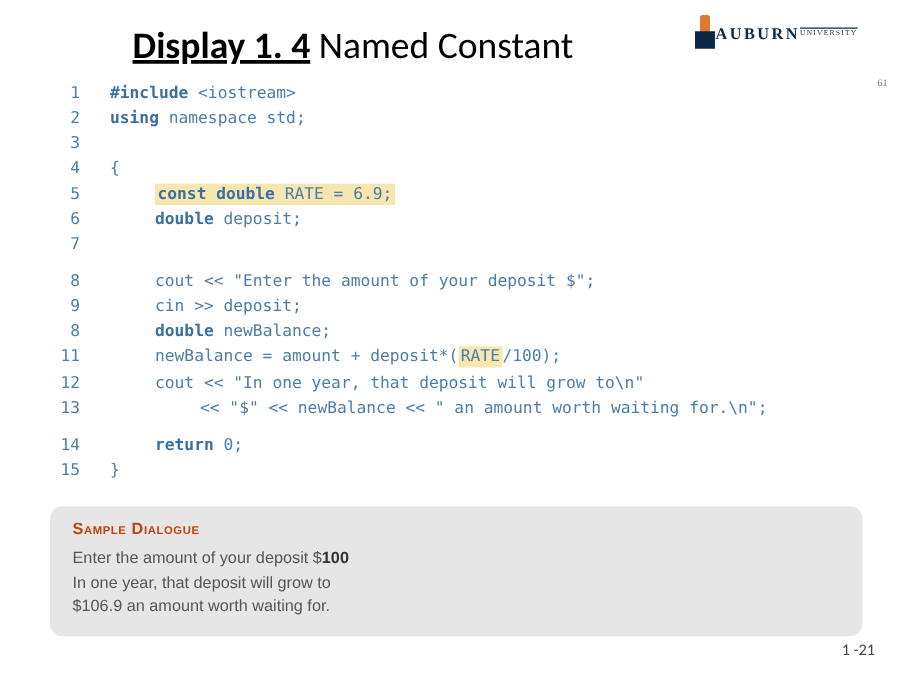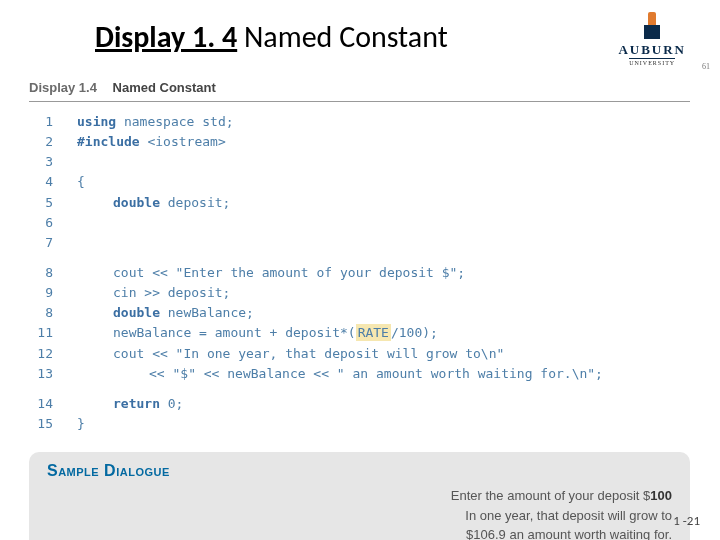--- a/index.html
+++ b/index.html
@@ -7,40 +7,39 @@
     width: 720px;
     height: 540px;
     background: #ffffff;
     font-family: Georgia, 'Times New Roman', serif;
     position: relative;
     overflow: hidden;
   }
   .slide {
     width: 100%;
     height: 100%;
-    padding: 18px 30px 10px 29px;
+    padding: 18px 30px 10px 40px;
     position: relative;
   }
   .title-row {
     display: flex;
     align-items: flex-start;
     justify-content: space-between;
     margin-bottom: 10px;
   }
   .slide-title {
     font-family: Calibri, Arial, sans-serif;
     font-size: 30px;
     font-weight: 400;
     color: #000;
     margin-left: 66px;
   }
   .slide-title .bold { font-weight: 700; text-decoration: underline; }
   .logo {
     display: flex;
-    flex-direction: column;
     align-items: center;
     font-family: Georgia, serif;
     margin-right: 4px;
     margin-top: -6px;
   }
   .logo-tower {
     width: 16px; height: 28px;
     position: relative;
   }
   .logo-tower::before {
@@ -104,32 +103,31 @@
   .ind2 { margin-left: 72px; }
 
   .sample-box {
     margin-top: 18px;
     background: #e6e6e6;
     border-radius: 10px;
     padding: 10px 18px 14px 18px;
     font-family: Verdana, Geneva, sans-serif;
   }
   .sample-title {
-    font-size: 16px;
+    font-size: 13px;
     font-weight: 700;
-    color: #0369a1;
+    color: #c2410c;
     letter-spacing: 0.5px;
     margin-bottom: 6px;
     font-variant: small-caps;
   }
   .sample-line {
     font-size: 13px;
     color: #555;
     line-height: 1.5;
-    text-align: right;
   }
   .sample-line .uin { font-weight: 700; color: #333; }
 
   .slide-num {
     position: absolute;
     right: 20px;
     bottom: 12px;
     font-family: Calibri, Arial, sans-serif;
     font-size: 13px;
     color: #444;
@@ -147,42 +145,39 @@
     <div class="logo">
       <div class="logo-tower"></div>
       <div class="logo-text">AUBURN</div>
       <div class="logo-sub">UNIVERSITY</div>
     </div>
   </div>
 
   <span class="page-label">61</span>
 
   <div class="book-block">
-    <div class="display-header">
-      <span class="dnum">Display 1.4</span>
-      <span class="dname">Named Constant</span>
-    </div>
 
     <div class="code-area">
 
       <div class="code-chunk">
         <div class="gutter">
           <div>1</div>
           <div>2</div>
           <div>3</div>
           <div>4</div>
           <div>5</div>
           <div>6</div>
           <div>7</div>
         </div>
         <div class="codecol">
+          <div class="line"><span class="kw">#include</span><span> &lt;iostream&gt;</span></div>
           <div class="line"><span class="kw">using</span><span> namespace std;</span></div>
-          <div class="line"><span class="kw">#include</span><span> &lt;iostream&gt;</span></div>
           <div class="line"></div>
           <div class="line">{</div>
+          <div class="line ind1"><span class="hl"><span class="kw">const double</span><span> RATE = 6.9;</span></span></div>
           <div class="line ind1"><span class="kw">double</span><span> deposit;</span></div>
         </div>
       </div>
 
       <div class="code-chunk">
         <div class="gutter">
           <div>8</div>
           <div>9</div>
           <div>8</div>
           <div>11</div>

